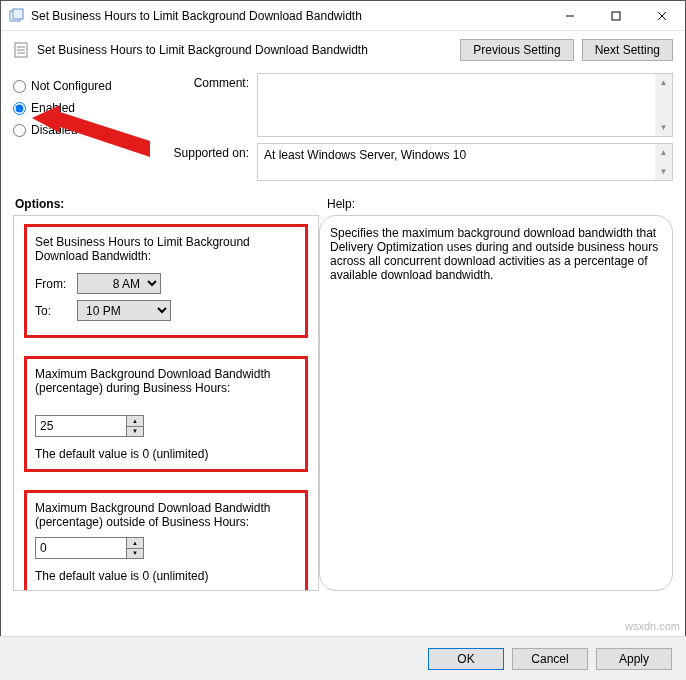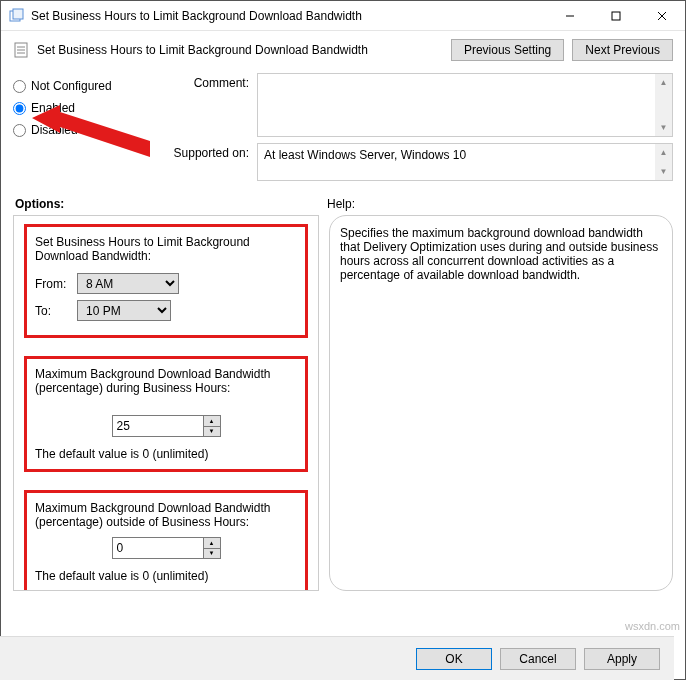--- a/index.html
+++ b/index.html
@@ -56,43 +56,43 @@
   padding: 4px 6px;
   min-height: 64px;
   font-size: 12px;
   position: relative;
 }
 .meta-box.small { min-height: 38px; }
 .meta-scroll { position: absolute; right: 0; top: 0; bottom: 0; width: 17px; display: flex; flex-direction: column; justify-content: space-between; background: #f0f0f0; }
 .scrollbtn { height: 17px; display: flex; align-items: center; justify-content: center; color: #888; font-size: 8px; }
 .section-labels { display: flex; padding: 6px 14px 4px 14px; }
 .section-labels div:first-child { width: 312px; font-weight: bold; }
-.panes { display: flex; padding: 0 12px; height: 376px; gap: 10px; }
+.panes { display: flex; padding: 0 12px; height: 376px; }
 .pane { border: 1px solid #cccccc; padding: 10px 10px; overflow: hidden; font-size: 12px; position: relative; }
 .options-pane { width: 306px; }
 .help-pane { flex: 1; border-radius: 17px; }
 .redbox { border: 3px solid #e21b1b; padding: 8px; margin-bottom: 18px; }
 .option-heading { margin-bottom: 10px; }
 .field-row { display: flex; align-items: center; margin-bottom: 6px; }
 .field-row .lbl { width: 42px; }
 select {
   font-size: 12px;
   height: 21px;
   border: 1px solid #7a7a7a;
   background: #e1e1e1;
   padding: 0 4px;
 }
-.spinner-wrap { display: flex; align-items: stretch; justify-content: center; }
+.spinner-wrap { display: flex; align-items: stretch; }
 .spinner-input { width: 92px; height: 22px; border: 1px solid #7a7a7a; padding: 0 4px; font-size: 12px; }
 .spinner-btns { display: flex; flex-direction: column; border: 1px solid #7a7a7a; border-left: none; }
 .spinner-btns div { width: 16px; flex: 1; background: #e1e1e1; font-size: 6px; display: flex; align-items: center; justify-content: center; }
 .spinner-btns div:first-child { border-bottom: 1px solid #7a7a7a; }
 .footer {
   position: absolute;
-  bottom: 0; left: 0; right: 12px;
+  bottom: 0; left: 0; right: 0;
   height: 44px;
   background: #f0f0f0;
   border-top: 1px solid #dcdcdc;
   display: flex;
   justify-content: flex-end;
   align-items: center;
   padding-right: 14px;
 }
 .footer button { width: 76px; height: 22px; margin-left: 8px; font-size: 12px; background: #e1e1e1; border: 1px solid #adadad; }
 .footer button.default { border: 1px solid #0078d7; }
@@ -135,21 +135,21 @@
 
 <div class="header-row">
   <svg class="policy-icon" viewBox="0 0 18 18">
       <rect x="2" y="2" width="12" height="14" fill="#fff" stroke="#888"></rect>
       <line x1="4" y1="6" x2="12" y2="6" stroke="#888"></line>
       <line x1="4" y1="9" x2="12" y2="9" stroke="#888"></line>
       <line x1="4" y1="12" x2="12" y2="12" stroke="#888"></line>
     </svg>
   <div class="title-text">Set Business Hours to Limit Background Download Bandwidth</div>
   <button class="nav-btn">Previous Setting</button>
-  <button class="nav-btn">Next Previous</button>
+  <button class="nav-btn">Next Setting</button>
 </div>
 
 <div class="config-area">
   <div class="radio-col">
     <label class="radio-item">
         <input type="radio" name="st" style="">
         <span>Not Configured</span>
       </label>
     <label class="radio-item">
         <input type="radio" name="st" checked="" style="">
@@ -193,21 +193,21 @@
   <div>Help:</div>
 </div>
 
 <div class="panes">
   <div class="pane options-pane">
 
     <div class="redbox" style="margin-top:-2px;">
       <div class="option-heading">Set Business Hours to Limit Background Download Bandwidth:</div>
       <div class="field-row">
         <span class="lbl">From:</span>
-        <select style="width:102px;"><option>8 AM</option></select>
+        <select style="width:84px;text-align:right;"><option>8 AM</option></select>
       </div>
       <div class="field-row">
         <span class="lbl">To:</span>
         <select style="width:94px;"><option>10 PM</option></select>
       </div>
     </div>
 
     <div class="redbox">
       <div style="margin-bottom:20px;">Maximum Background Download Bandwidth (percentage) during Business Hours:</div>
       <div class="spinner-wrap">

